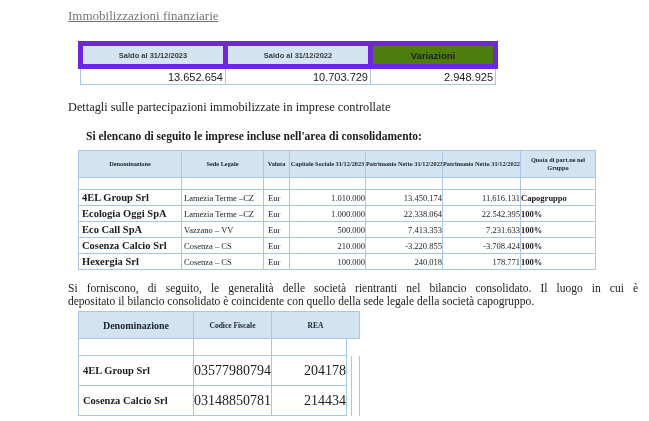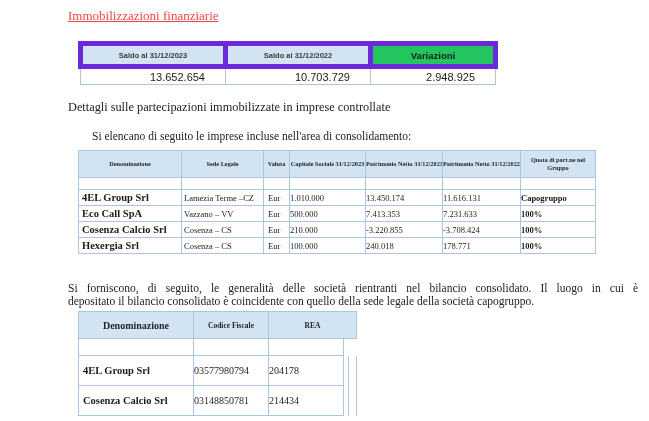--- a/index.html
+++ b/index.html
@@ -5,71 +5,71 @@
   html,body { margin:0; padding:0; background:#fff; }
   .doc {
     position:relative; width:649px; height:421px; background:#ffffff;
     font-family:"Liberation Serif","DejaVu Serif",serif; color:#1c1c1c; overflow:hidden;
   }
   table { border-collapse:collapse; table-layout:fixed; }
   th, td { padding:0; overflow:hidden; vertical-align:middle; }
 
   .title {
     position:absolute; left:68px; top:8px; font-size:13px;
-    text-decoration:underline; color:#ef4444; white-space:nowrap;
+    text-decoration:underline; color:#737373; white-space:nowrap;
   }
   .subtitle { position:absolute; left:68px; top:100px; font-size:12.3px; white-space:nowrap;text-align:center; }
-  .intro    { position:absolute; left:92px; top:130px; font-size:11.5px; white-space:nowrap; }
+  .intro    { position:absolute; left:86px; top:130px; font-size:11.5px; white-space:nowrap;font-weight:bold; }
 
   
   .t1 { position:absolute; left:78px; top:41px; width:415px; }
   .t1 th {
     background:#d2e4f2; border:5px solid #6d28d9;
     font-family:"Liberation Sans","DejaVu Sans",sans-serif;
     font-size:7.5px; font-weight:bold; color:#3a3a3a; height:18px; text-align:center;
   }
-  .t1 th.variazioni { font-size:9.5px; background:#22c55e; color:#1f1f1f; }
+  .t1 th.variazioni { font-size:9.5px; background:#4d7c0f; color:#1f1f1f; }
   .t1 td {
     border:1px solid #a9c6e3; height:15px; background:#fff;
     font-family:"Liberation Sans","DejaVu Sans",sans-serif;
-    font-size:11px; text-align:right; padding-right:20px; white-space:nowrap;
+    font-size:11px; text-align:right; padding-right:2px; white-space:nowrap;
   }
 
   
   .t2 { position:absolute; left:78px; top:150px; width:517px; }
   .t2 th {
     background:#d2e4f2; border:1px solid #a9c6e3;
     font-size:6.3px; font-weight:bold; text-align:center; height:26px;
     line-height:1.35; white-space:nowrap; color:#20262e;
   }
   .t2 th.wrap { white-space:normal; }
   .t2 tr.empty td { height:11px; }
   .t2 td { border:1px solid #a9c6e3; height:15px; font-size:8.5px; white-space:nowrap; background:#fff; }
   .t2 td.c0 { font-size:10.5px; font-weight:bold; padding-left:3px; }
   .t2 td.c1 { padding-left:2px; }
   .t2 td.c2 { padding-left:4px; }
-  .t2 td.c3, .t2 td.c4, .t2 td.c5 { text-align:left; }
+  .t2 td.c3, .t2 td.c4, .t2 td.c5 { text-align:right; }
   .t2 td.c6 { text-align:left; font-weight:bold; }
 
   
   .para { position:absolute; left:68px; top:282px; width:570px; font-size:11.5px; line-height:13px; }
   .para .l1 { display:block; text-align:justify; text-align-last:justify; white-space:normal; }
   .para .l2 { display:block; }
 
   
   .t3 { position:absolute; left:78px; top:311px; }
   .t3 th {
     background:#d2e4f2; border:1px solid #a9c6e3; font-weight:bold;
     text-align:center; height:26px; color:#20262e;
   }
   .t3 th.ha { font-size:10px; }
   .t3 th.hb, .t3 th.hc { font-size:7.5px; }
   .t3 tr.empty td { height:16px; border:1px solid #a9c6e3; }
   .t3 tr.empty td.nb { border:none; }
-  .t3 td { height:29px; border:1px solid #a9c6e3; font-size:10px; text-align:left; white-space:nowrap; background:#fff; }
+  .t3 td { height:29px; border:1px solid #a9c6e3; font-size:14px; text-align:right; white-space:nowrap; background:#fff; }
   .t3 td.a { font-size:10.5px; font-weight:bold; text-align:left; padding-left:4px; }
   .t3 td.nv { border:none; border-right:1px solid #a9c6e3; background:transparent; }
 </style>
 </head>
 <body>
 
 <div class="doc">
 
   <div class="title">Immobilizzazioni finanziarie</div>
 
@@ -128,20 +128,29 @@
     <tr>
       <td class="c0">4EL Group Srl</td>
       <td class="c1">Lamezia Terme –CZ</td>
       <td class="c2">Eur</td>
       <td class="c3">1.010.000</td>
       <td class="c4">13.450.174</td>
       <td class="c5">11.616.131</td>
       <td class="c6">Capogruppo</td>
     </tr>
     <tr>
+      <td class="c0">Ecologia Oggi SpA</td>
+      <td class="c1">Lamezia Terme –CZ</td>
+      <td class="c2">Eur</td>
+      <td class="c3">1.000.000</td>
+      <td class="c4">22.338.064</td>
+      <td class="c5">22.542.395</td>
+      <td class="c6">100%</td>
+    </tr>
+    <tr>
       <td class="c0">Eco Call SpA</td>
       <td class="c1">Vazzano – VV</td>
       <td class="c2">Eur</td>
       <td class="c3">500.000</td>
       <td class="c4">7.413.353</td>
       <td class="c5">7.231.633</td>
       <td class="c6">100%</td>
     </tr>
     <tr>
       <td class="c0">Cosenza Calcio Srl</td>

